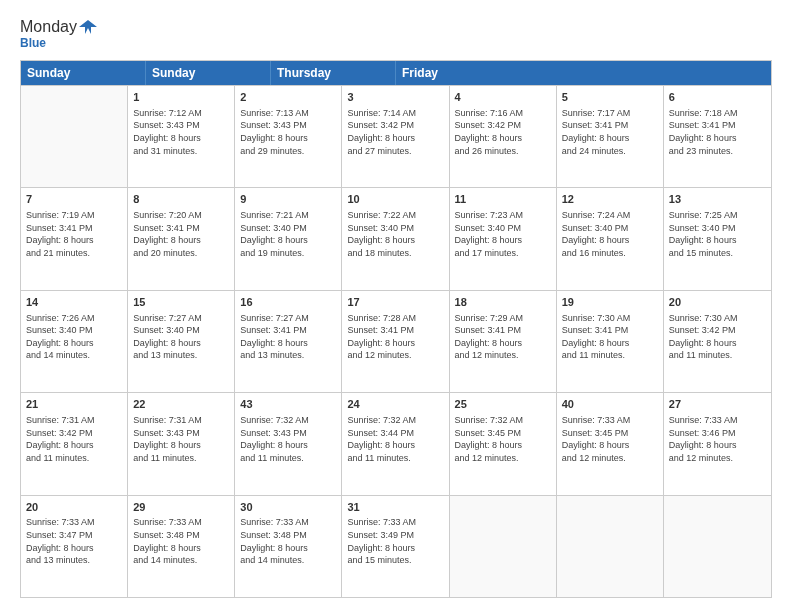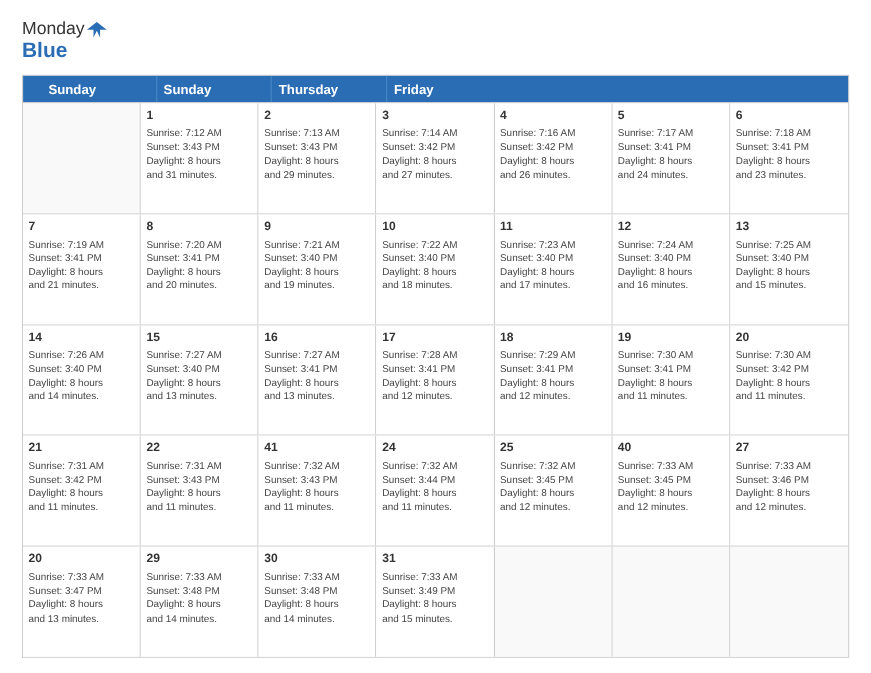--- a/index.html
+++ b/index.html
@@ -44,23 +44,22 @@
       color: #555;
     }
     .calendar {
       flex: 1;
       display: flex;
       flex-direction: column;
       border: 1px solid #ccc;
     }
     .cal-header {
       display: grid;
-      grid-template-columns: repeat(7, 1fr);
+      grid-template-columns: repeat(6, 1fr);
       background: #2a6db5;
-      padding-left: 17px;
     }
     .cal-header-cell {
       color: #fff;
       font-size: 12px;
       font-weight: bold;
       padding: 5px 6px;
       text-align: left;
       border-right: 1px solid #4a88c5;
     }
     .cal-header-cell:last-child { border-right: none; }
@@ -103,21 +102,21 @@
 
 <div class="page">
   <div class="header">
     <div class="logo">
       <div style="display:flex;align-items:center;">
         <span class="logo-general">Monday</span>
         <svg width="18" height="18" viewBox="0 0 18 18" style="margin-left:2px;">
           <polygon points="9,2 18,9 12,9 12,16 9,10 6,16 6,9 0,9" fill="#2a6db5"></polygon>
         </svg>
       </div>
-      <span class="logo-blue" style="font-size:19px;font-weight:bold;color:#2a6db5;">Blue</span>
+      <span class="logo-blue" style="font-size:12px;font-weight:bold;color:#2a6db5;">Blue</span>
     </div>
     <div class="title-block">
       <div class="month-title"></div>
       <div class="subtitle"></div>
     </div>
   </div>
 
   <div class="calendar">
     <div class="cal-header">
     <div class="cal-header-cell">Sunday</div>
@@ -216,21 +215,21 @@
         <div class="cal-week">
           <div class="cal-cell">
         <span class="day-num">21</span>
         <div class="cell-info">Sunrise: 7:31 AM<br>Sunset: 3:42 PM<br>Daylight: 8 hours<br>and 11 minutes.</div>
       </div>
           <div class="cal-cell">
         <span class="day-num">22</span>
         <div class="cell-info">Sunrise: 7:31 AM<br>Sunset: 3:43 PM<br>Daylight: 8 hours<br>and 11 minutes.</div>
       </div>
           <div class="cal-cell">
-        <span class="day-num">41</span>
+        <span class="day-num">43</span>
         <div class="cell-info">Sunrise: 7:32 AM<br>Sunset: 3:43 PM<br>Daylight: 8 hours<br>and 11 minutes.</div>
       </div>
           <div class="cal-cell">
         <span class="day-num">24</span>
         <div class="cell-info">Sunrise: 7:32 AM<br>Sunset: 3:44 PM<br>Daylight: 8 hours<br>and 11 minutes.</div>
       </div>
           <div class="cal-cell">
         <span class="day-num">25</span>
         <div class="cell-info">Sunrise: 7:32 AM<br>Sunset: 3:45 PM<br>Daylight: 8 hours<br>and 12 minutes.</div>
       </div>

